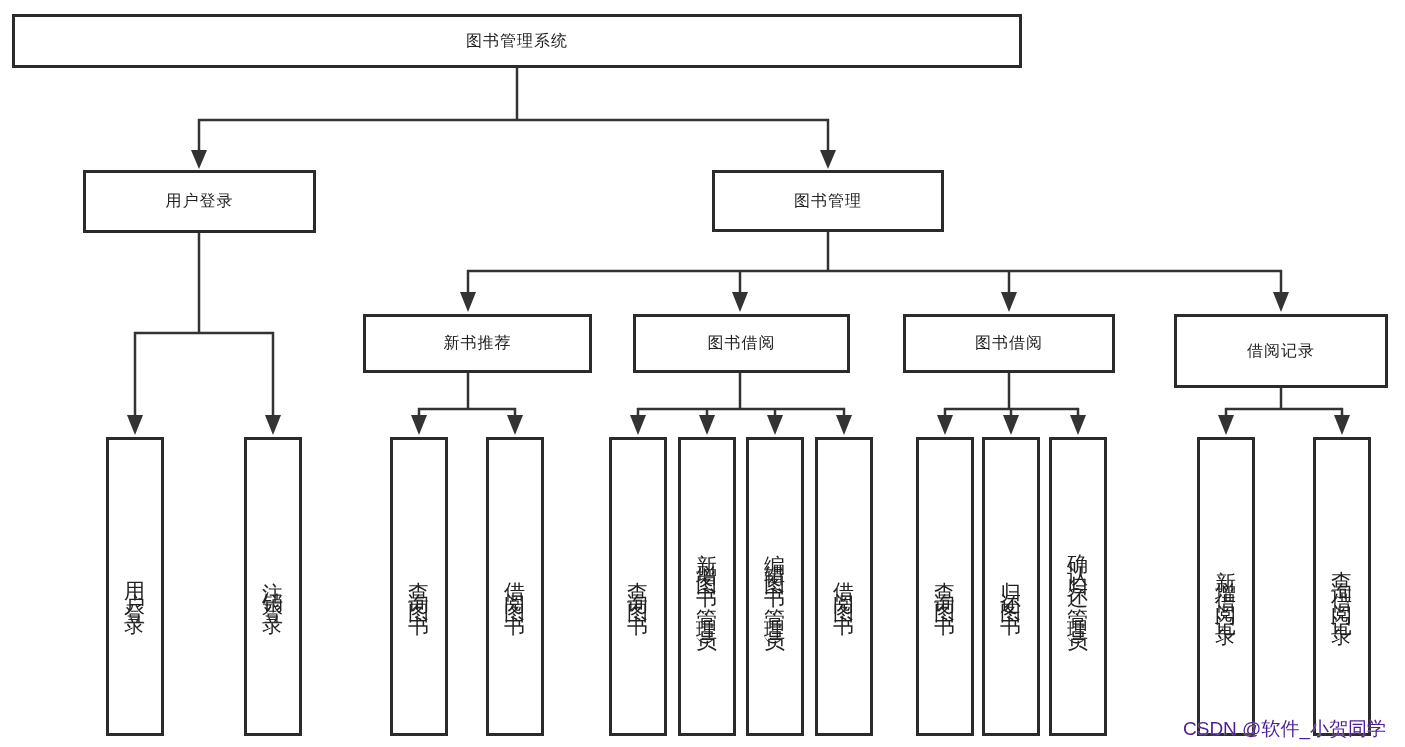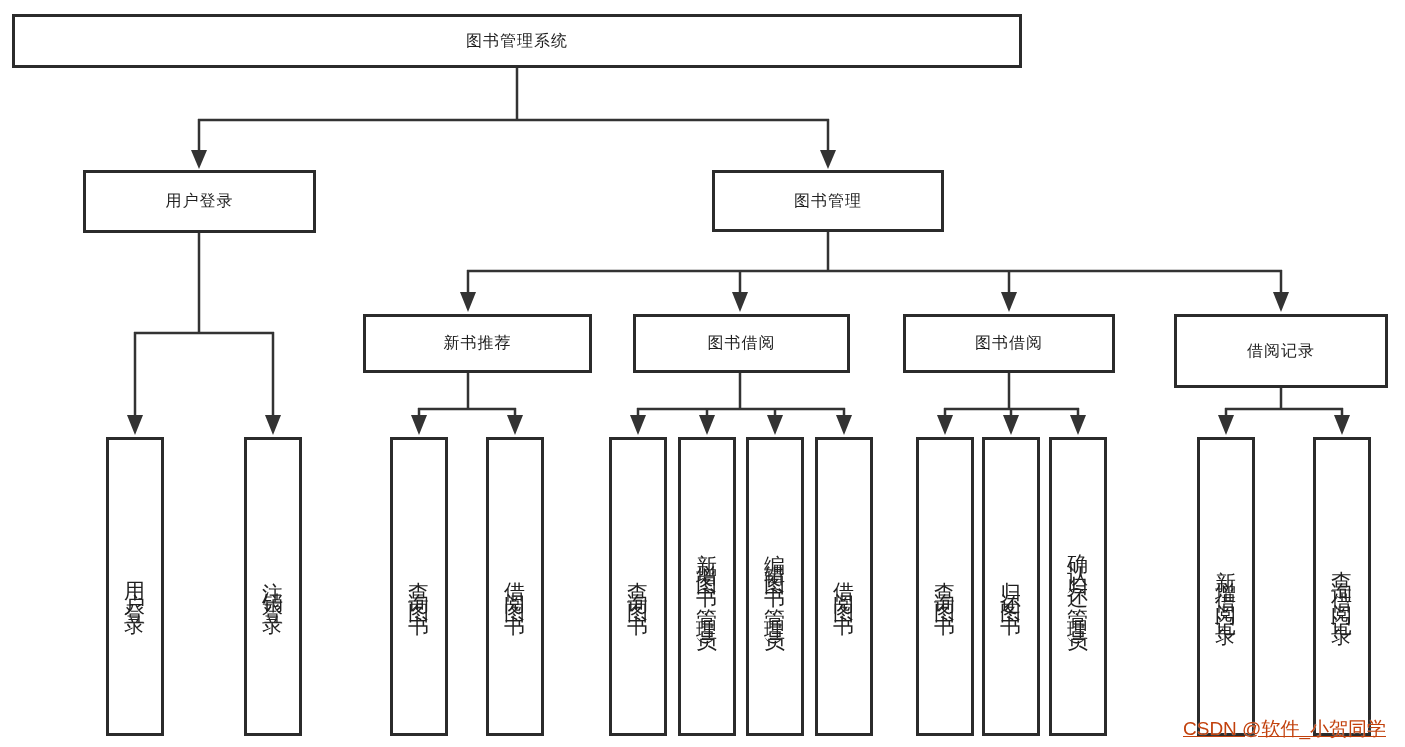--- a/index.html
+++ b/index.html
@@ -29,25 +29,24 @@
     text-orientation:mixed;
     font-size:21px;
     letter-spacing:11px;
     line-height:1;
     color:#1f1f1f;
   }
   #watermark{
     position:absolute;
     left:1183px;top:716px;
     font-size:19px;
-    color:#c2410c;
+    color:#4c1d95;
     z-index:5;
     white-space:nowrap;
     text-shadow:0 0 1px #ffffff;
-    text-decoration:underline;
   }
 </style>
 </head>
 <body>
 
 <div id="canvas">
 
   <svg id="connectors" viewBox="0 0 1405 747" xmlns="http://www.w3.org/2000/svg">
 
     <line x1="517" y1="68" x2="517" y2="121"></line>

